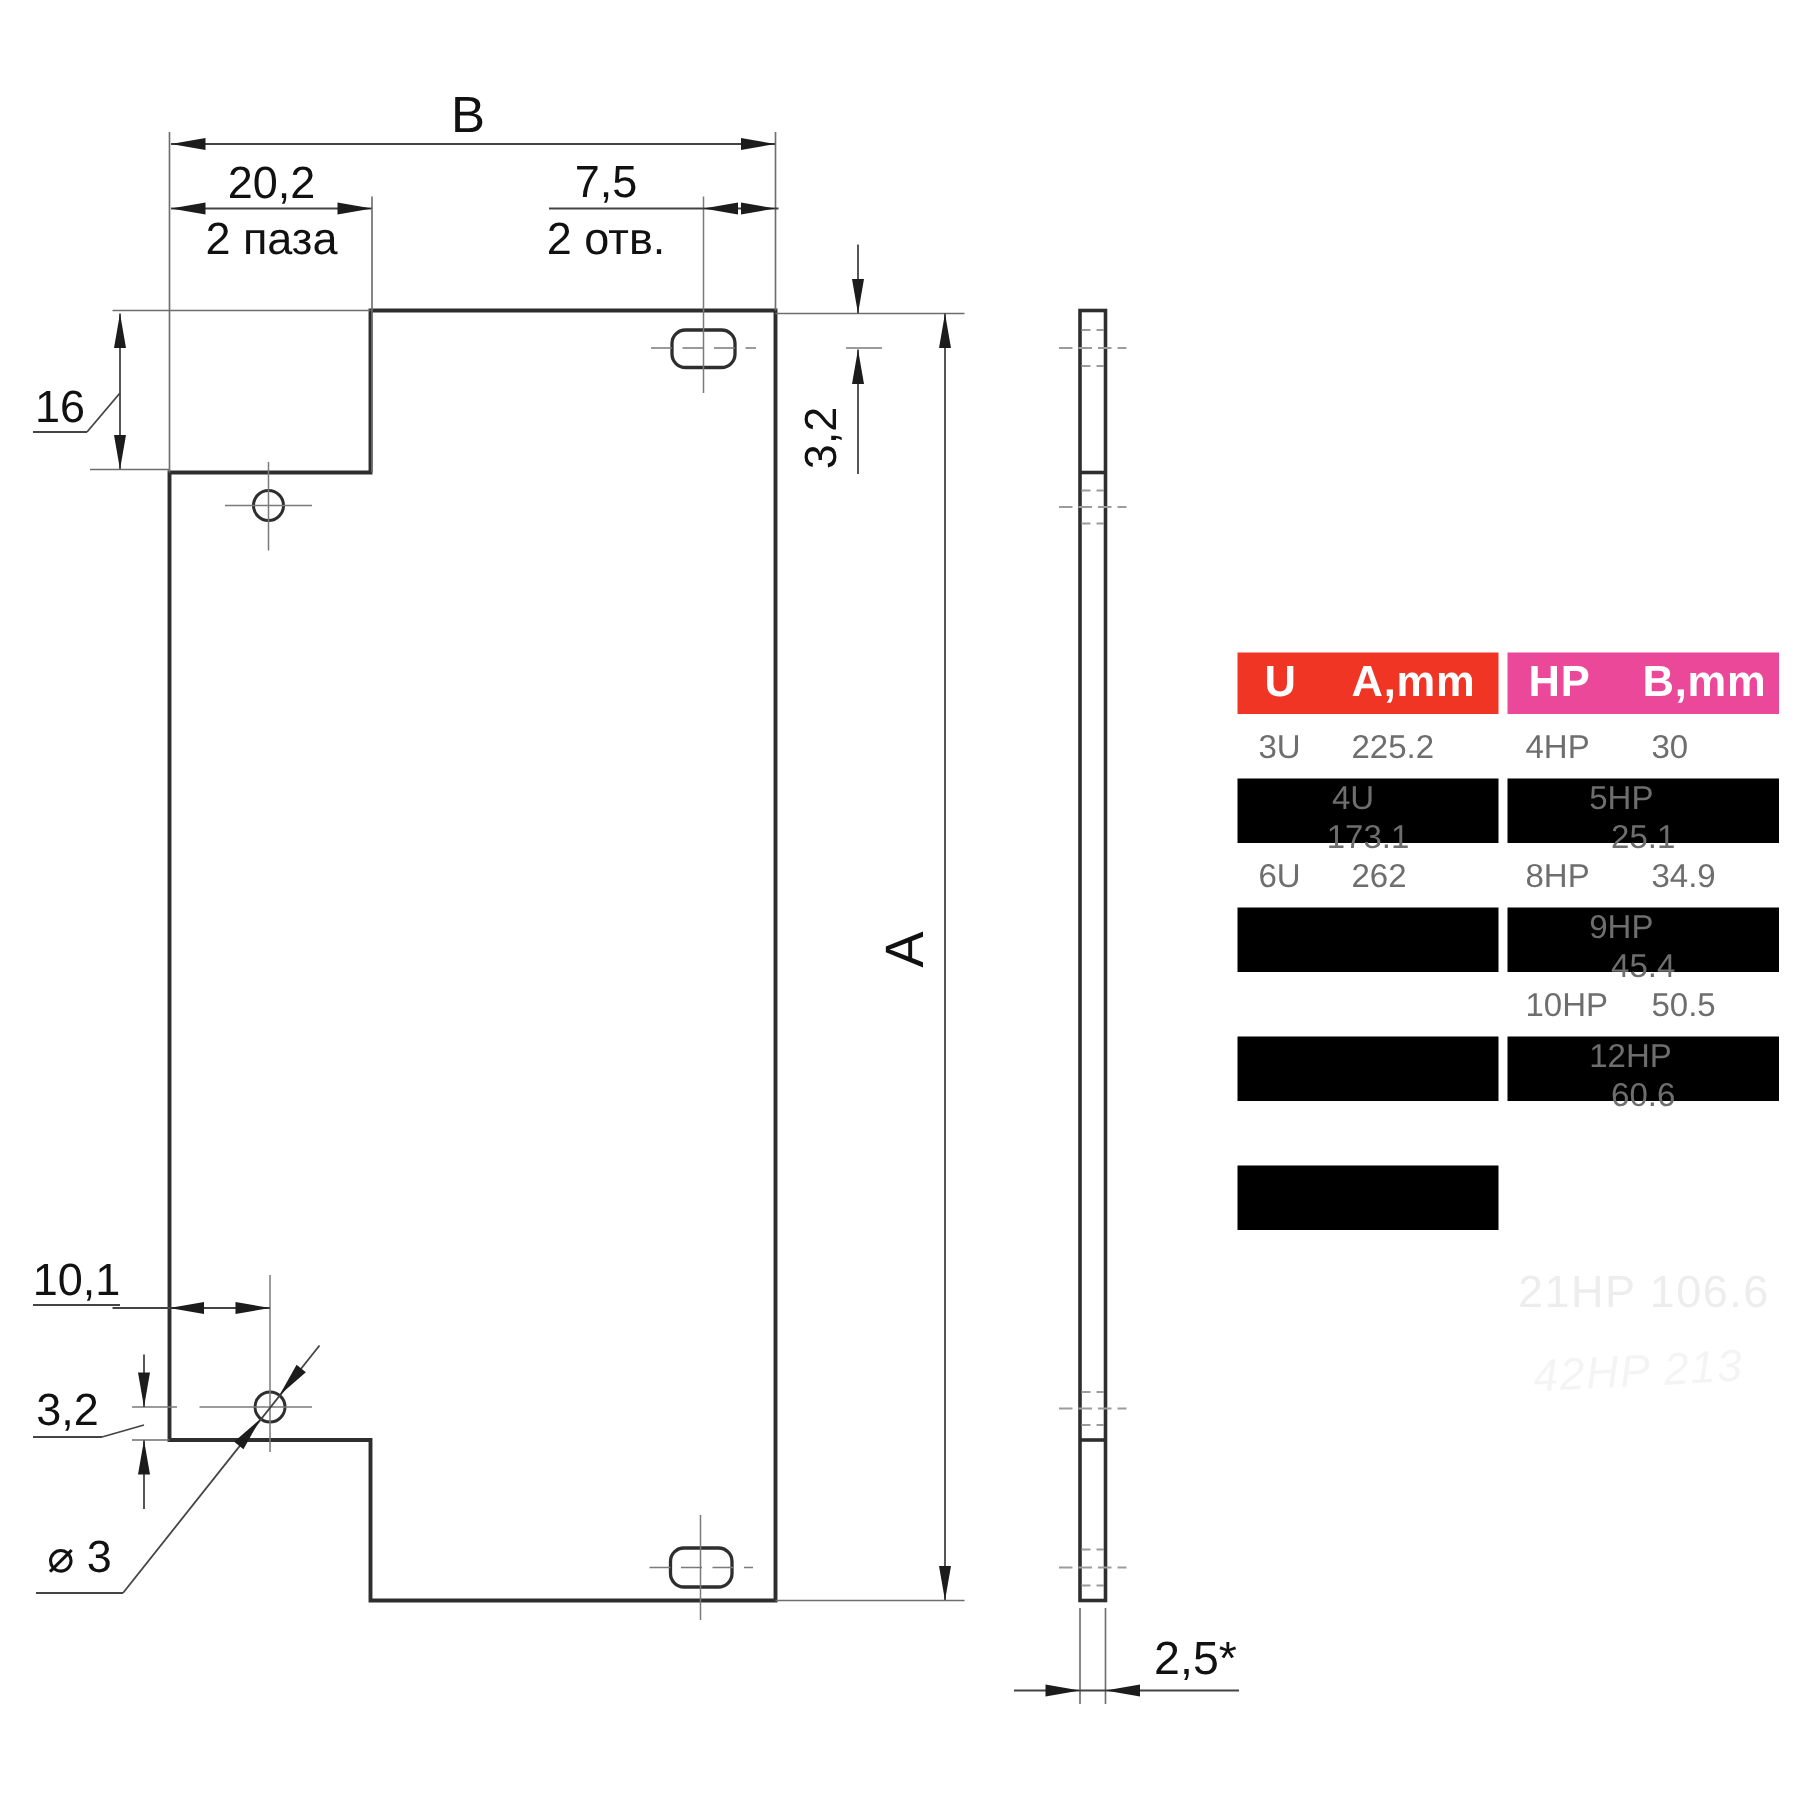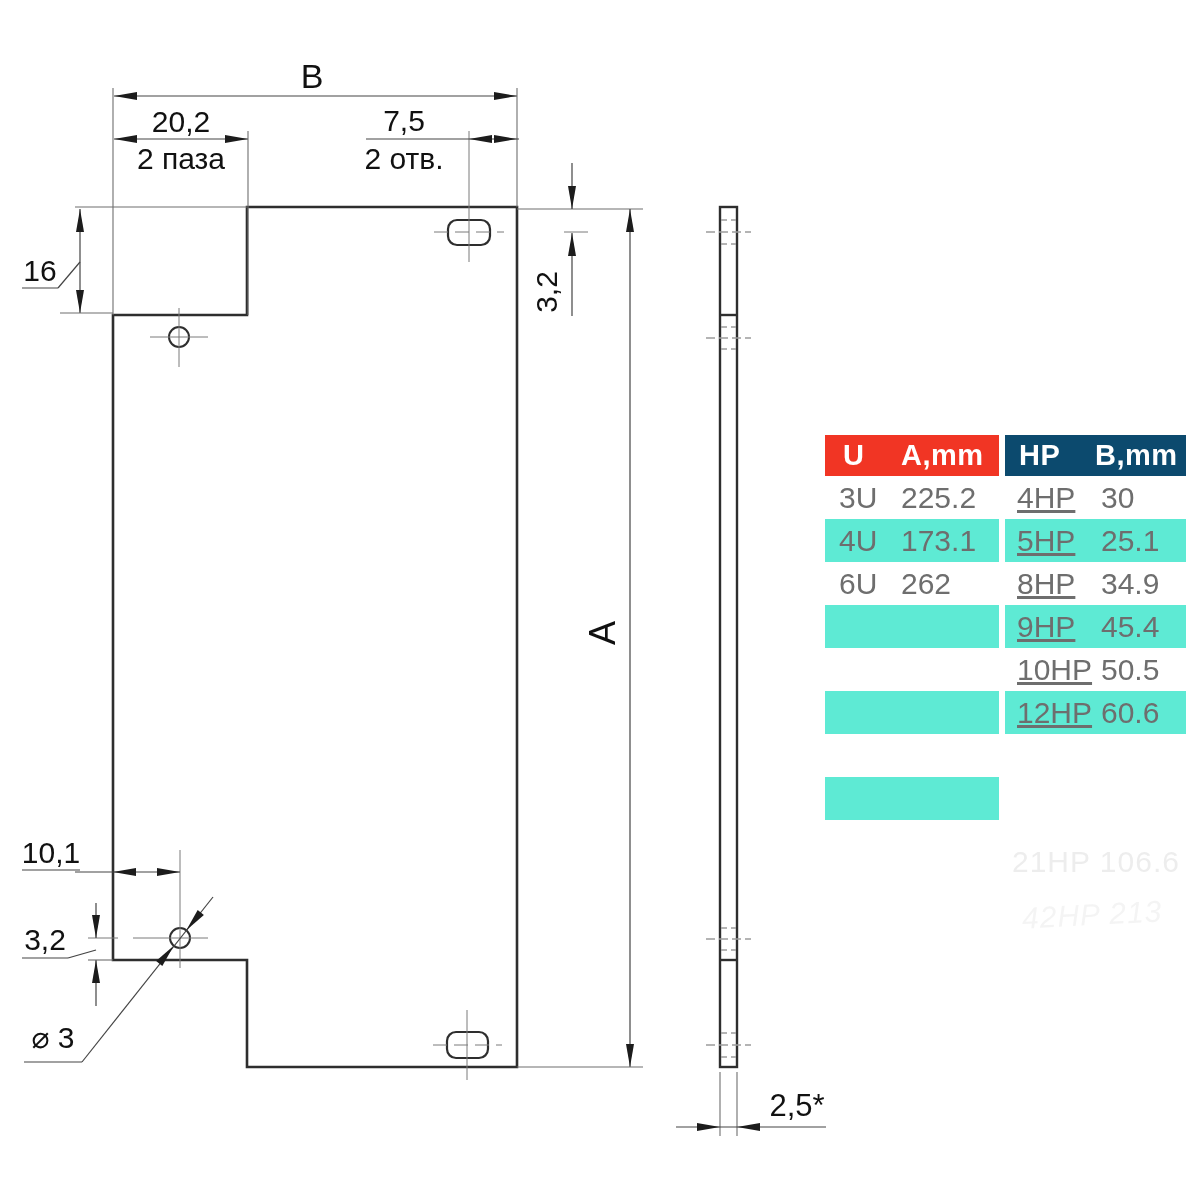--- a/index.html
+++ b/index.html
@@ -14,24 +14,24 @@
   #spec-tables{position:absolute;left:825px;top:435px;display:flex;gap:6px;}
   .spec-table{display:flex;flex-direction:column;}
   .spec-table.left{width:174px;}
   .spec-table.right{width:181px;}
   .spec-header{
     height:41px;display:flex;align-items:center;
     color:#fff;font-weight:bold;font-size:29px;letter-spacing:.5px;
   }
   .spec-header .h0{padding-left:18px;width:58px;}
   .spec-table.right .spec-header .h0{padding-left:14px;width:76px;}
-  .spec-row{height:43px;display:flex;align-items:center;font-size:30px;color:#6e6e6e;}
+  .spec-row{height:43px;display:flex;align-items:center;font-size:22px;color:#6e6e6e;}
   .spec-row .c0{padding-left:14px;width:62px;}
-  .spec-table.right .spec-row .c0{padding-left:12px;width:84px;text-decoration:underline;}
-  .spec-row.stripe{background:#5eead4;}
+  .spec-table.right .spec-row .c0{padding-left:12px;width:84px;}
+  .spec-row.stripe{background:#000000;flex-direction:column;}
   .ghost-row{
     position:absolute;font-size:30px;color:rgba(110,110,110,0.12);
     white-space:nowrap;letter-spacing:1px;
   }
   .ghost-row.g2{color:rgba(110,110,110,0.08);transform:rotate(-3deg);font-style:italic;}
 </style>
 </head>
 <body>
 
 <svg id="drawing" width="1200" height="1200" viewBox="0 0 1200 1200">
@@ -188,21 +188,21 @@
         <span class="c0"></span>
         <span></span>
       </div>
     <div class="spec-row stripe">
         <span class="c0"></span>
         <span></span>
       </div>
   </div>
 
   <div class="spec-table right">
-    <div class="spec-header" style="background:#0c4a6e">
+    <div class="spec-header" style="background:#ec4899">
       <span class="h0">HP</span>
       <span class="h1">B,mm</span>
     </div>
     <div class="spec-row">
         <span class="c0">4HP</span>
         <span>30</span>
       </div>
     <div class="spec-row stripe">
         <span class="c0">5HP</span>
         <span>25.1</span>

